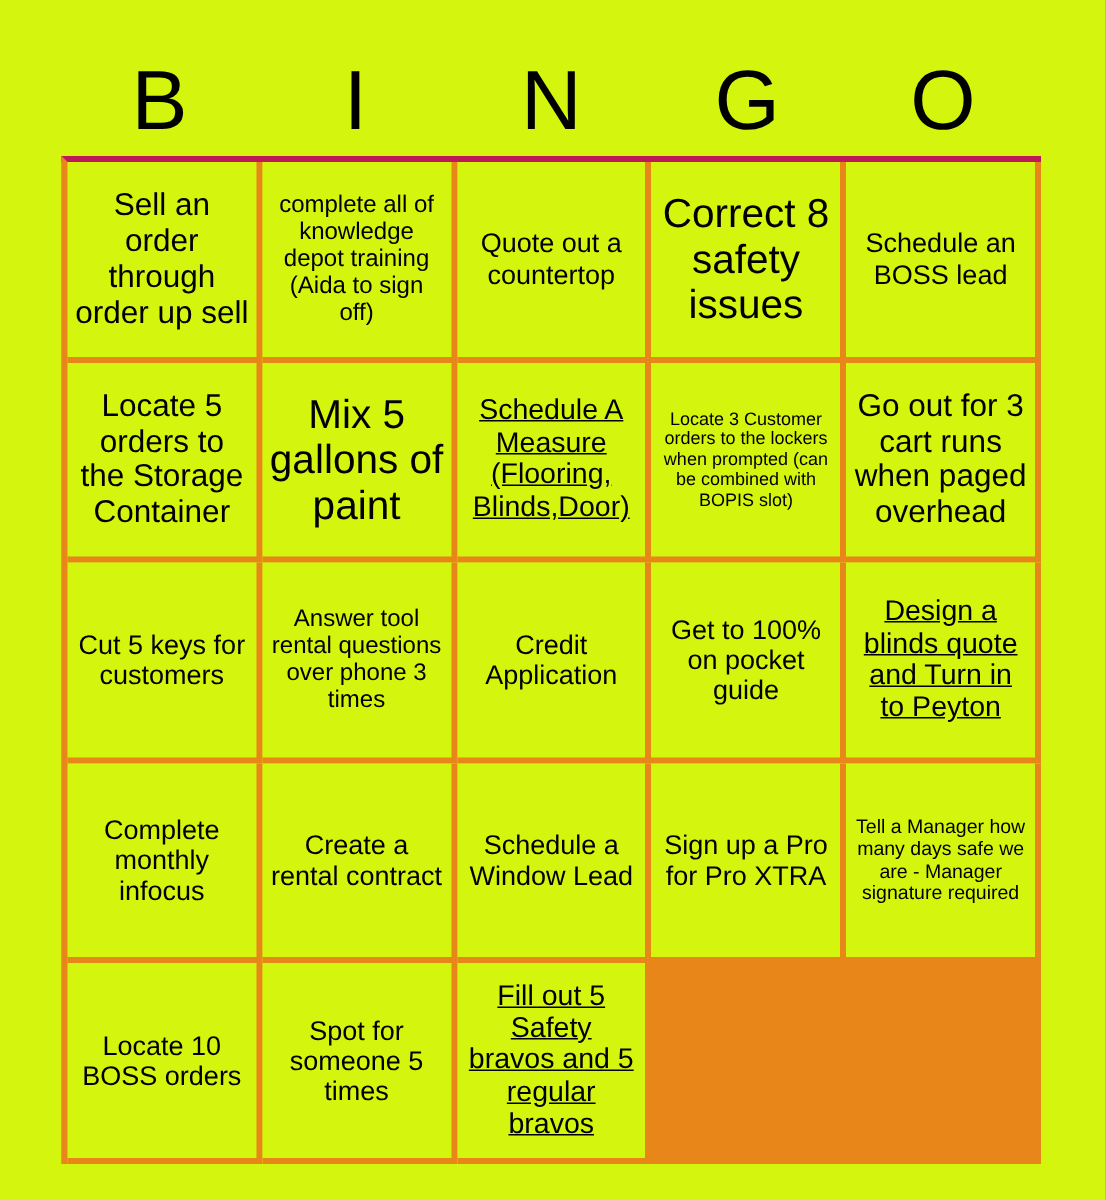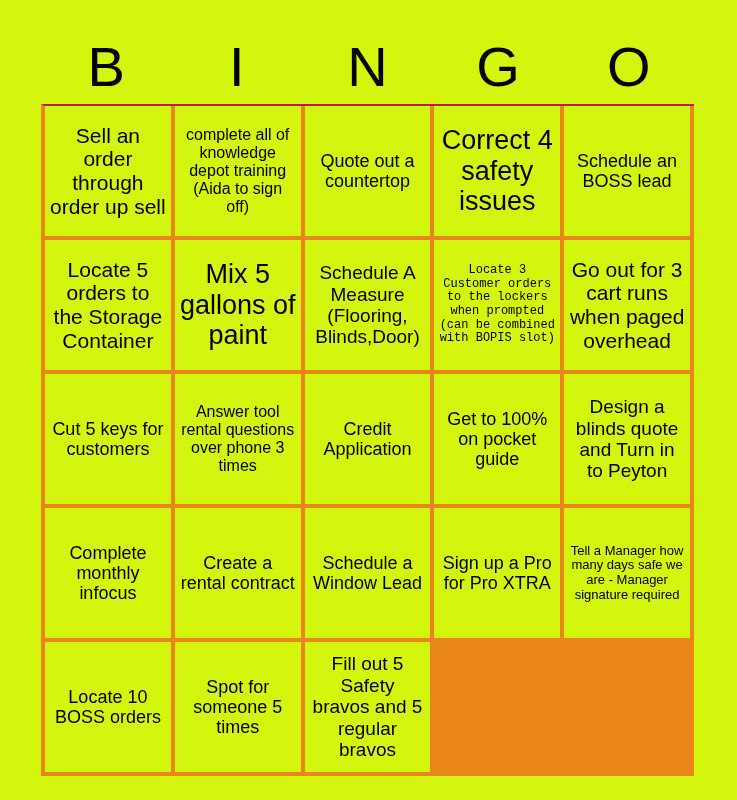--- a/index.html
+++ b/index.html
@@ -42,21 +42,21 @@
   .grid {
     position: absolute;
     left: 41px;
     top: 104px;
     width: 653px;
     height: 672px;
     display: grid;
     grid-template-columns: repeat(5, 1fr);
     grid-template-rows: repeat(5, 1fr);
     border-left: 4px solid #e8861a;
-    border-top: 2px solid #be185d;
+    border-top: 4px solid #be185d;
     box-sizing: border-box;
     background: #e8861a;
   }
   .cell {
     border-right: 4px solid #e8861a;
     border-bottom: 4px solid #e8861a;
     background: #d4f50d;
     box-sizing: border-box;
     display: flex;
     align-items: center;
@@ -69,24 +69,24 @@
     color: #000000;
     line-height: 1.13;
     width: 100%;
     word-wrap: break-word;
     font-family: "Liberation Sans", sans-serif;
   }
   
   .fs-xxl .cell-text { font-size: 27px; }
   .fs-xl  .cell-text { font-size: 18px; }
   .fs-lg  .cell-text { font-size: 21px; }
-  .fs-md  .cell-text { font-size: 19px; }
+  .fs-md  .cell-text { font-size: 19px; text-decoration: underline; }
   .fs-sm  .cell-text { font-size: 16px; }
   .fs-xs  .cell-text { font-size: 13px; }
-  .fs-xxs .cell-text { font-size: 12px; font-family: Liberation Mono, monospace; }
+  .fs-xxs .cell-text { font-size: 12px; }
 </style>
 </head>
 <body>
 
 <div class="card">
 
   <div class="header-row">
     <div class="header-letter">B</div>
     <div class="header-letter">I</div>
     <div class="header-letter">N</div>
@@ -98,21 +98,21 @@
       <div class="cell fs-lg">
         <span class="cell-text">Sell an order through order up sell</span>
       </div>
       <div class="cell fs-sm">
         <span class="cell-text">complete all of knowledge depot training (Aida to sign off)</span>
       </div>
       <div class="cell fs-xl">
         <span class="cell-text">Quote out a countertop</span>
       </div>
       <div class="cell fs-xxl">
-        <span class="cell-text">Correct 4 safety issues</span>
+        <span class="cell-text">Correct 8 safety issues</span>
       </div>
       <div class="cell fs-xl">
         <span class="cell-text">Schedule an BOSS lead</span>
       </div>
       <div class="cell fs-lg">
         <span class="cell-text">Locate 5 orders to the Storage Container</span>
       </div>
       <div class="cell fs-xxl">
         <span class="cell-text">Mix 5 gallons of paint</span>
       </div>

